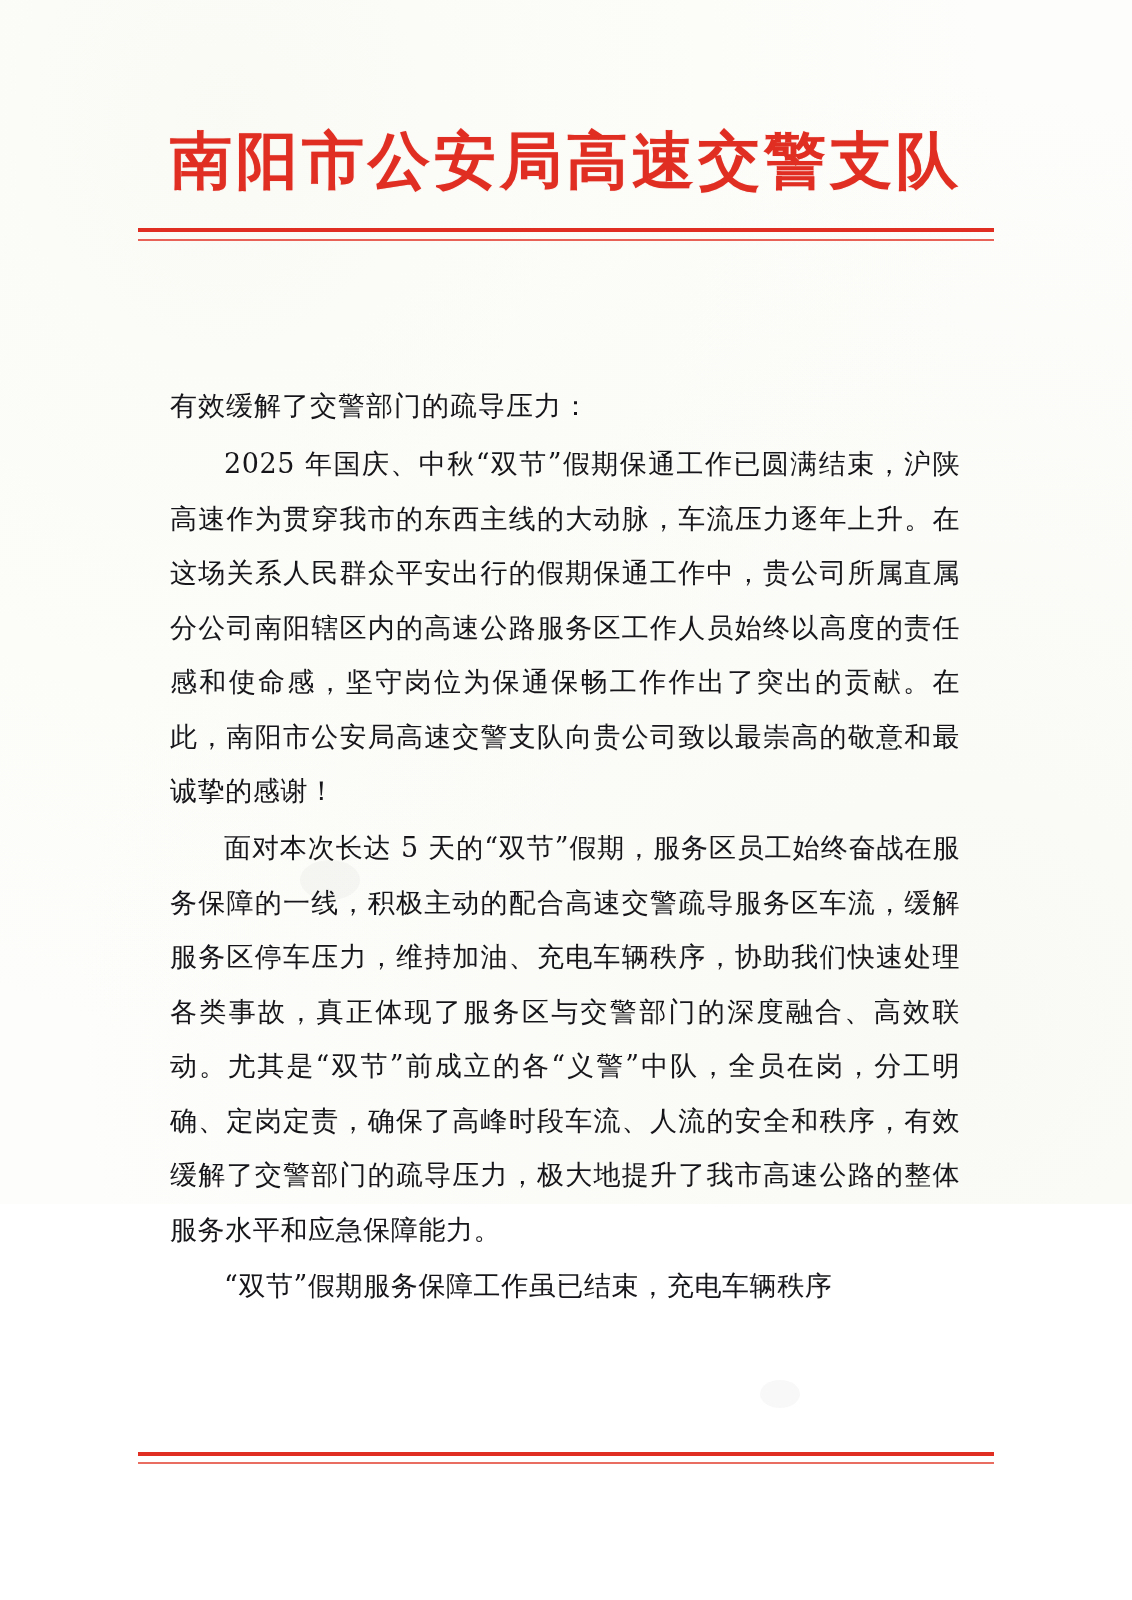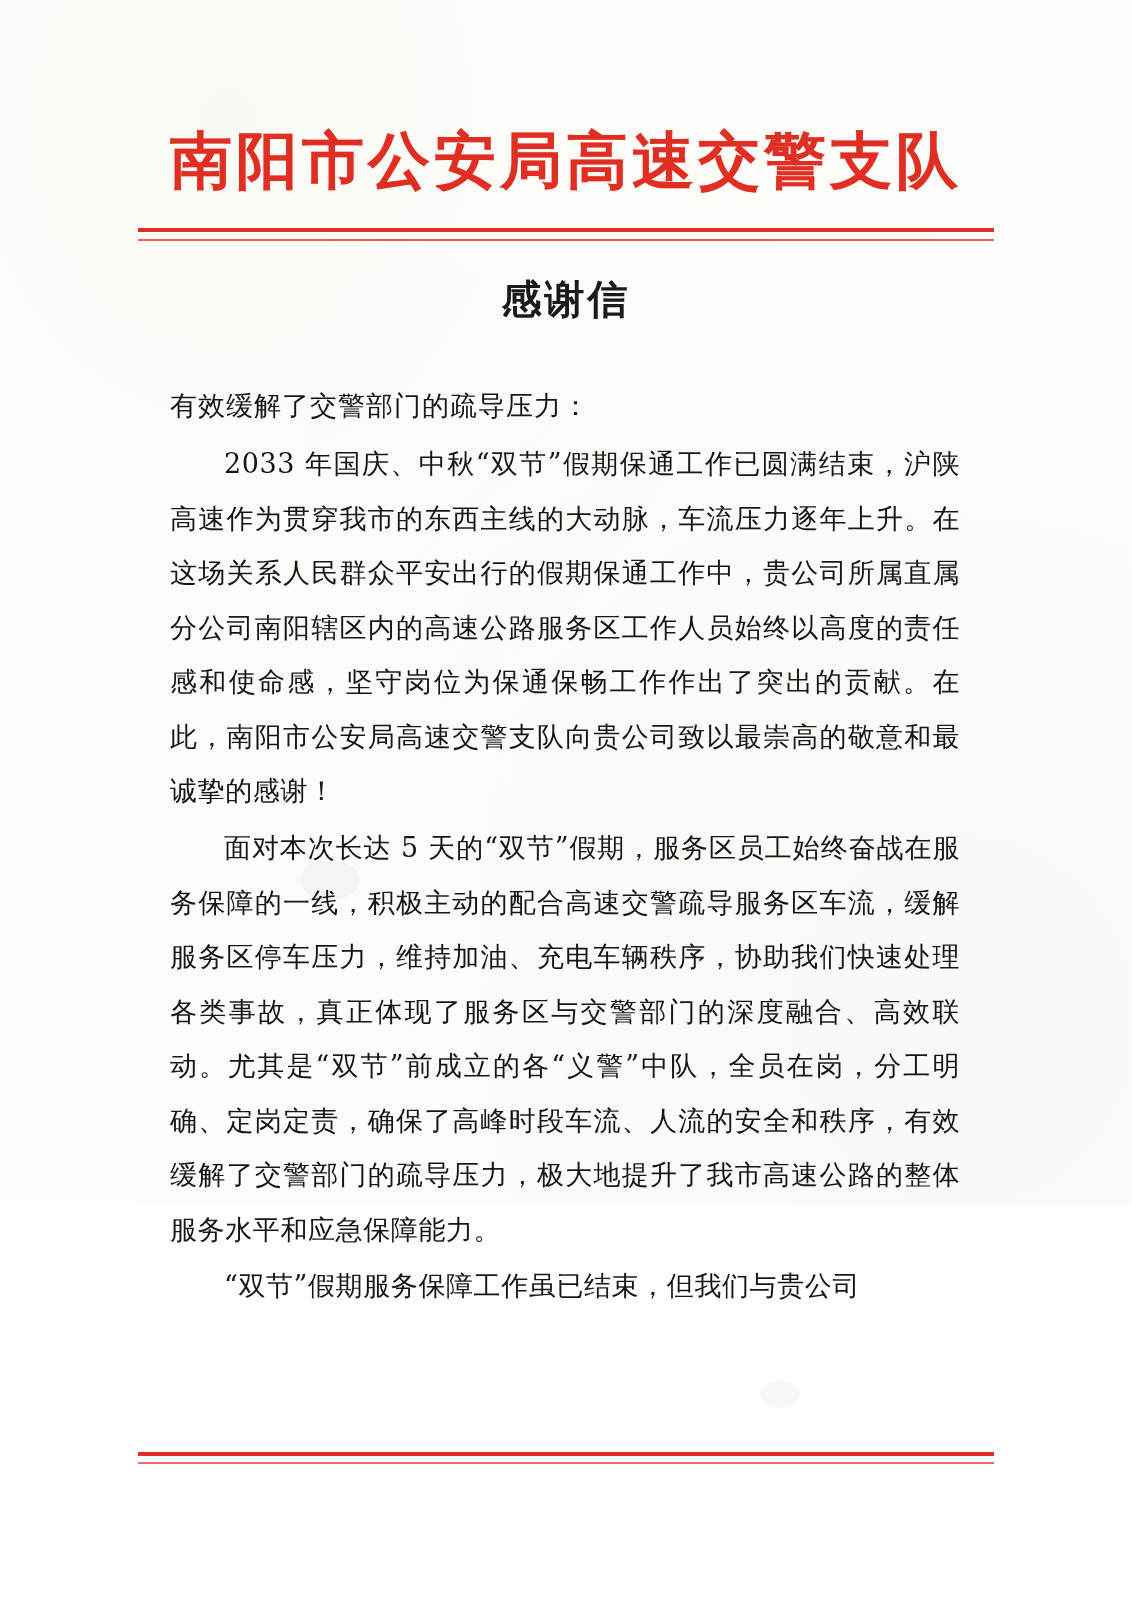--- a/index.html
+++ b/index.html
@@ -140,27 +140,26 @@
   <div class="smudge" style="top:860px;left:300px;"></div>
   <div class="smudge" style="top:1380px;left:760px;width:40px;height:28px;"></div>
 
   <div class="letterhead">
     <div class="letterhead-title">南阳市公安局高速交警支队</div>
   </div>
 
   <div class="rule-thick" style="top:228px;"></div>
   <div class="rule-thin" style="top:239px;"></div>
 
-  <div class="doc-title">感谢信</div>
 
   <div class="body-area">
     <div class="salutation">有效缓解了交警部门的疏导压力：</div>
 
-    <p class="para">2033 年国庆、中秋“双节”假期保通工作已圆满结束，沪陕高速作为贯穿我市的东西主线的大动脉，车流压力逐年上升。在这场关系人民群众平安出行的假期保通工作中，贵公司所属直属分公司南阳辖区内的高速公路服务区工作人员始终以高度的责任感和使命感，坚守岗位为保通保畅工作作出了突出的贡献。在此，南阳市公安局高速交警支队向贵公司致以最崇高的敬意和最诚挚的感谢！</p>
+    <p class="para">2025 年国庆、中秋“双节”假期保通工作已圆满结束，沪陕高速作为贯穿我市的东西主线的大动脉，车流压力逐年上升。在这场关系人民群众平安出行的假期保通工作中，贵公司所属直属分公司南阳辖区内的高速公路服务区工作人员始终以高度的责任感和使命感，坚守岗位为保通保畅工作作出了突出的贡献。在此，南阳市公安局高速交警支队向贵公司致以最崇高的敬意和最诚挚的感谢！</p>
 
     <p class="para">面对本次长达 5 天的“双节”假期，服务区员工始终奋战在服务保障的一线，积极主动的配合高速交警疏导服务区车流，缓解服务区停车压力，维持加油、充电车辆秩序，协助我们快速处理各类事故，真正体现了服务区与交警部门的深度融合、高效联动。尤其是“双节”前成立的各“义警”中队，全员在岗，分工明确、定岗定责，确保了高峰时段车流、人流的安全和秩序，有效缓解了交警部门的疏导压力，极大地提升了我市高速公路的整体服务水平和应急保障能力。</p>
 
-    <p class="para">“双节”假期服务保障工作虽已结束，但我们与贵公司</p>
+    <p class="para">“双节”假期服务保障工作虽已结束，充电车辆秩序</p>
   </div>
 
   <div class="footer-thick"></div>
   <div class="footer-thin"></div>
 </div>
 
 </body></html>

